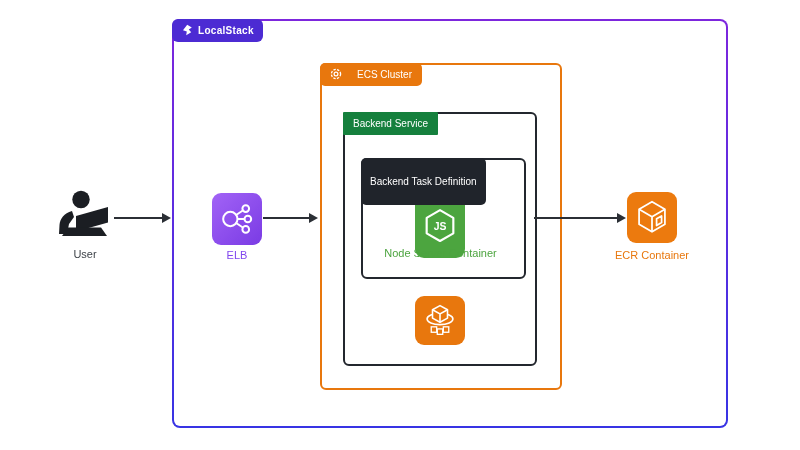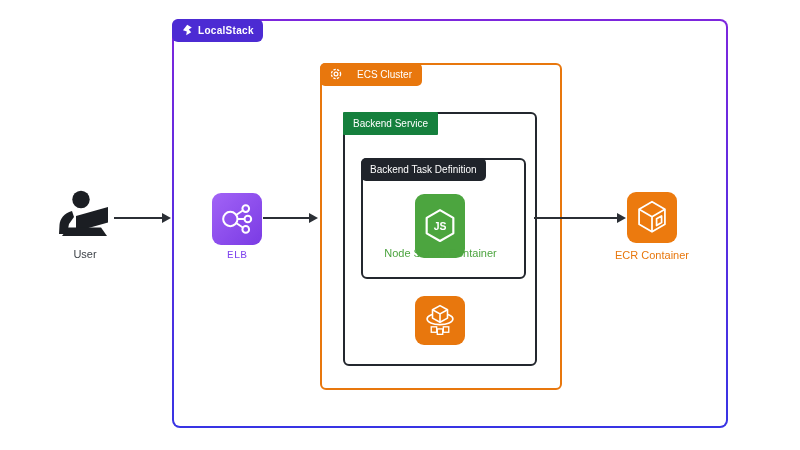--- a/index.html
+++ b/index.html
@@ -17,33 +17,33 @@
   .ls-tab .txt{color:#ffffff;font-size:10px;font-weight:bold;letter-spacing:.3px;}
   
   .ecs-box{left:320px;top:63px;width:238px;height:323px;border:2px solid #E8770D;border-radius:6px;background:#ffffff;z-index:2;}
   .ecs-tab{left:320px;top:63px;height:23px;background:#E8770D;border-radius:5px;
     display:flex;align-items:center;gap:15px;padding:0 10px;z-index:6;}
   .svc-box{left:343px;top:112px;width:190px;height:250px;border:2px solid #23272E;border-radius:6px;background:#ffffff;z-index:3;}
   .svc-tab{left:343px;top:112px;height:23px;background:#15803d;border-radius:1px;
     display:flex;align-items:center;padding:0 10px;z-index:6;}
   .task-box{left:361px;top:158px;width:161px;height:117px;border:2px solid #23272E;border-radius:6px;background:#ffffff;z-index:4;}
   .task-tab{left:361px;top:158px;height:23px;background:#20242B;border-radius:5px;
-    display:flex;align-items:center;padding:0 9px;z-index:6;}
+    display:flex;align-items:center;padding:12px 9px;z-index:6;}
   .tab-txt{color:#ffffff;font-size:10px;font-weight:500;white-space:nowrap;}
   
   .icon-sq{border-radius:9px;display:flex;align-items:center;justify-content:center;z-index:5;}
   .elb-icon{left:212px;top:193px;width:50px;height:52px;background:linear-gradient(135deg,#A263F6 0%,#7A3BE4 100%);}
   .node-icon{left:415px;top:194px;width:50px;height:64px;background:#4CA53F;}
   .ecs-icon{left:415px;top:296px;width:50px;height:49px;background:#E8770D;}
   .ecr-icon{left:627px;top:192px;width:50px;height:51px;background:#EC7A0E;}
   .user-wrap{left:56px;top:190px;width:58px;height:52px;}
   
   .n-label{font-size:11px;text-align:center;white-space:nowrap;z-index:5;}
   .user-label{left:45px;top:248px;width:80px;color:#3E4349;}
-  .elb-label{left:207px;top:249px;width:60px;color:#8146EE;font-weight:500;font-family:Liberation Mono, monospace;}
+  .elb-label{left:207px;top:249px;width:60px;color:#8146EE;font-weight:500;}
   .node-label{left:378px;top:247px;width:125px;color:#4CA43F;}
   .ecr-label{left:597px;top:249px;width:110px;color:#E8770D;font-weight:500;}
   
   .a-line{height:2px;background:#2B2F35;z-index:7;}
   .a-head{width:0;height:0;border-top:5px solid transparent;border-bottom:5px solid transparent;
     border-left:9px solid #2B2F35;z-index:7;}
   .l1{left:114px;top:217px;width:48px;} .h1{left:162px;top:213px;}
   .l2{left:263px;top:217px;width:46px;} .h2{left:309px;top:213px;}
   .l3{left:534px;top:217px;width:83px;} .h3{left:617px;top:213px;}
 </style>

